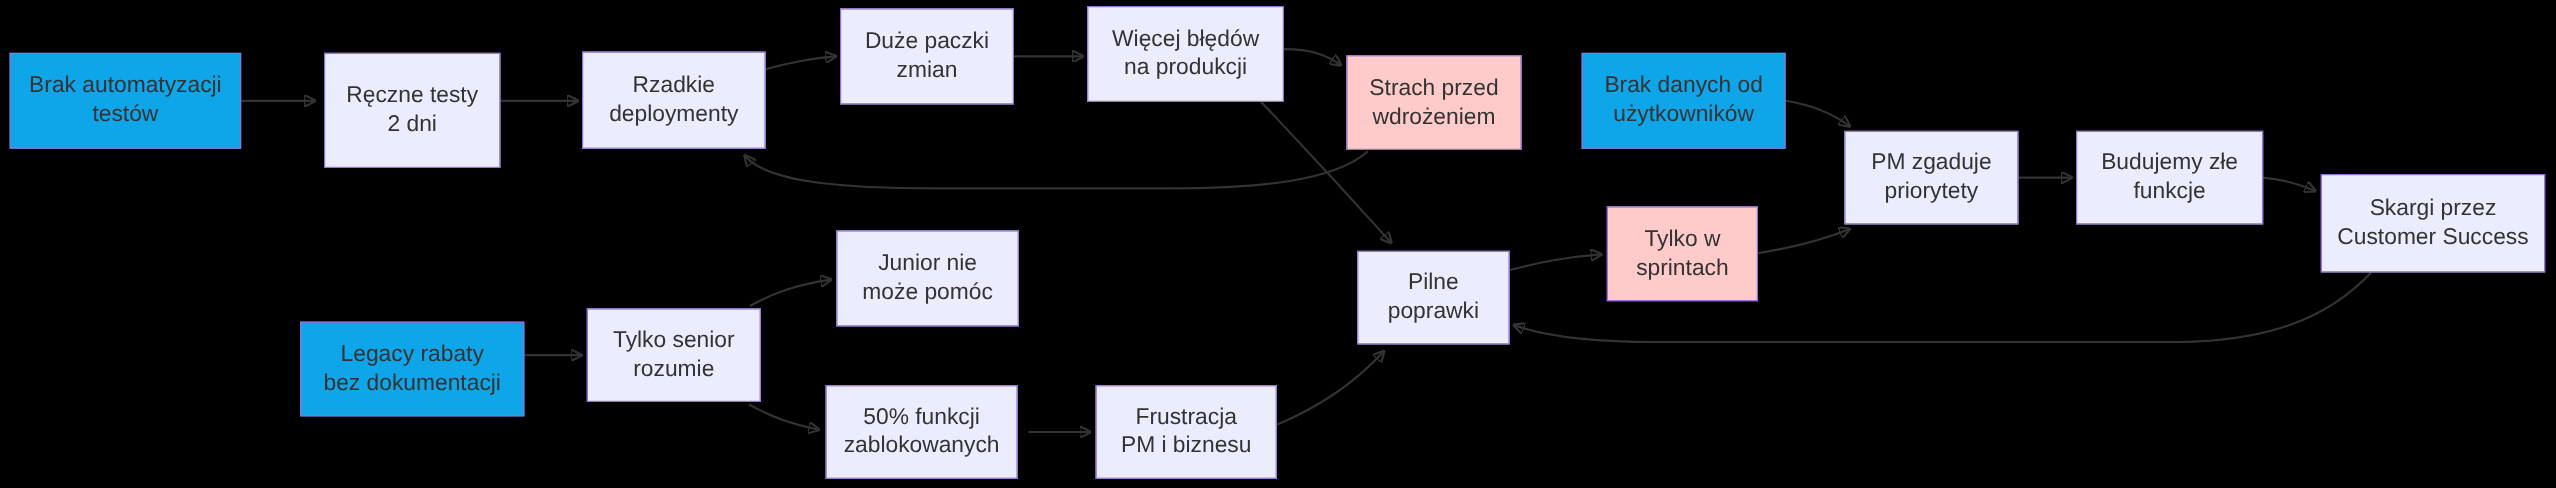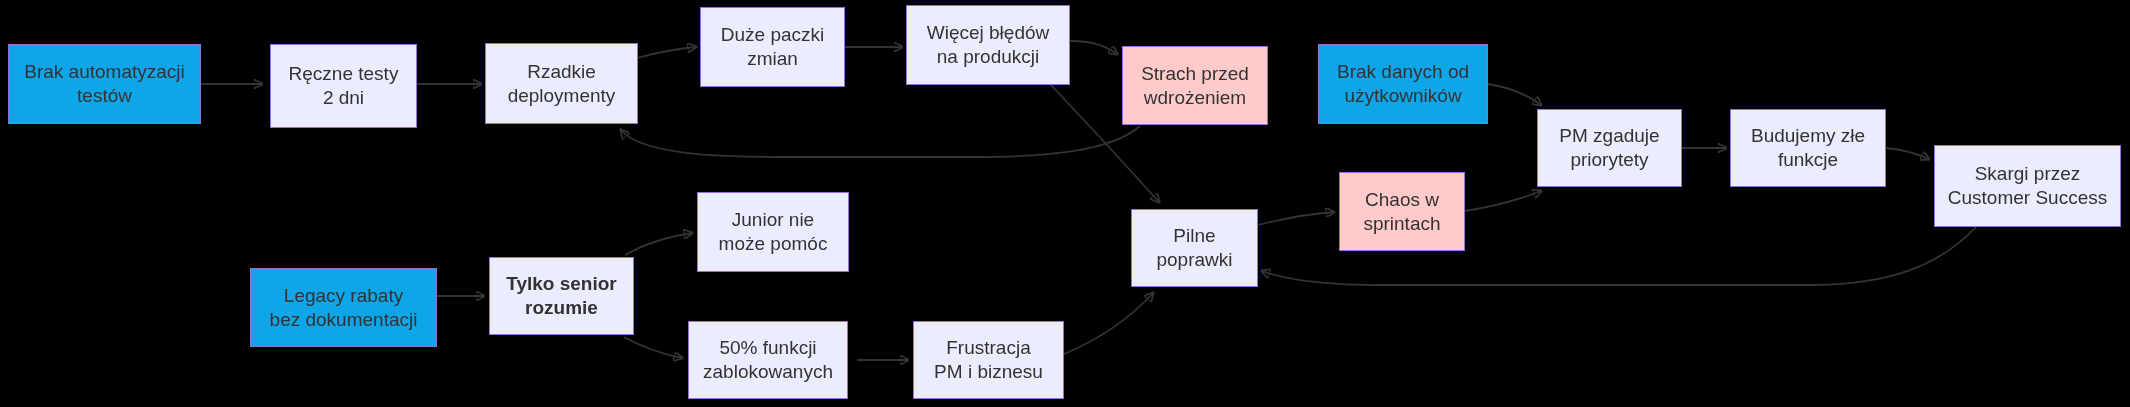--- a/index.html
+++ b/index.html
@@ -71,21 +71,21 @@
     <path d="M624,337 C646,349 662,354 682,358" marker-end="url(#arrowhead)"></path>
     <path d="M857,360 L908,360" marker-end="url(#arrowhead)"></path>
     <path d="M1064,354 C1100,339 1131,317 1153,293" marker-end="url(#arrowhead)"></path>
     <path d="M1258,225 C1286,218 1306,214 1334,212" marker-end="url(#arrowhead)"></path>
     <path d="M1465,211 C1496,206 1521,199 1541,191" marker-end="url(#arrowhead)"></path>
   </svg>
 
   <div class="node node--root" style="left:8px; top:44px; width:193px; height:80px;">Brak automatyzacji
 testów</div>
 
-  <div class="node" style="left:270px; top:44px; width:147px; height:84px;">Ręczne testy
+  <div class="node" style="left:270px; top:44px; width:147px; height:96px;">Ręczne testy
 2 dni</div>
 
   <div class="node" style="left:485px; top:43px; width:153px; height:81px;">Rzadkie
 deploymenty</div>
 
   <div class="node" style="left:700px; top:7px; width:145px; height:80px;">Duże paczki
 zmian</div>
 
   <div class="node" style="left:906px; top:5px; width:164px; height:80px;">Więcej błędów
 na produkcji</div>
@@ -104,28 +104,28 @@
 
   <div class="node" style="left:697px; top:192px; width:152px; height:80px;">Junior nie
 może pomóc</div>
 
   <div class="node" style="left:1934px; top:145px; width:187px; height:82px;">Skargi przez
 Customer Success</div>
 
   <div class="node node--root" style="left:250px; top:268px; width:187px; height:79px;">Legacy rabaty
 bez dokumentacji</div>
 
-  <div class="node" style="left:489px; top:257px; width:145px; height:78px;font-weight:bold;">Tylko senior
+  <div class="node" style="left:489px; top:257px; width:145px; height:78px;">Tylko senior
 rozumie</div>
 
   <div class="node" style="left:688px; top:321px; width:160px; height:78px;">50% funkcji
 zablokowanych</div>
 
   <div class="node" style="left:913px; top:321px; width:151px; height:78px;">Frustracja
 PM i biznesu</div>
 
   <div class="node" style="left:1131px; top:209px; width:127px; height:78px;">Pilne
 poprawki</div>
 
-  <div class="node node--warn" style="left:1339px; top:172px; width:126px; height:79px;">Chaos w
+  <div class="node node--warn" style="left:1339px; top:172px; width:126px; height:79px;">Tylko w
 sprintach</div>
 
 </div>
 
 </body></html>

